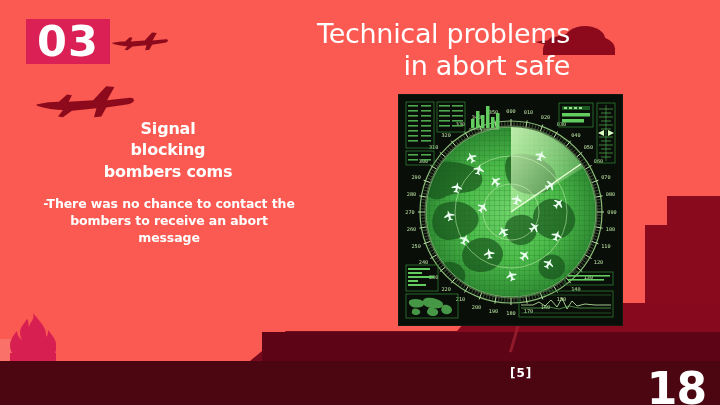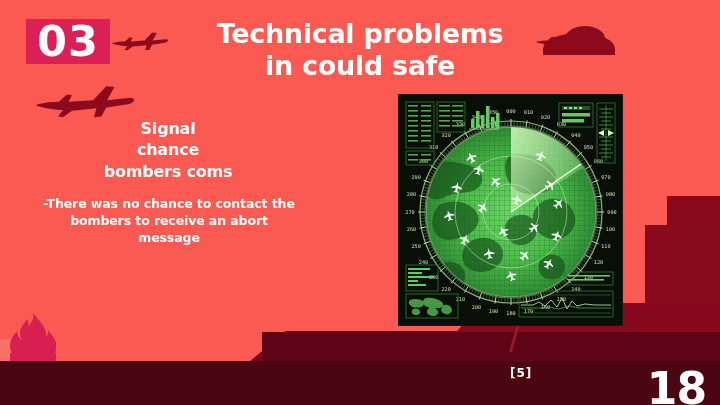--- a/index.html
+++ b/index.html
@@ -64,21 +64,21 @@
     background:#db2055;display:flex;align-items:center;justify-content:center;
   }
   .badge span{
     color:#ffffff;font-size:43px;font-weight:700;letter-spacing:1px;
     line-height:1;font-family:"DejaVu Sans", sans-serif;
   }
 
   
   .title{
     position:absolute;left:150px;top:18px;width:420px;
-    text-align:center;color:#fff;font-weight:700;
+    text-align:right;color:#fff;font-weight:400;
     font-size:27px;line-height:1.18;letter-spacing:-.3px;
     font-family:"DejaVu Sans", sans-serif;
   }
   .title .l2{display:block;}
 
   
   .subhead{
     position:absolute;left:38px;top:118px;width:260px;text-align:center;
     color:#fff;font-weight:700;font-size:16px;line-height:1.34;
     font-family:"DejaVu Sans", sans-serif;letter-spacing:-.2px;
@@ -147,26 +147,26 @@
       <path fill="#8d0a1c" d="M2 26c8-2 18-3 26-3l10-9 6 1-4 8 30-2 16-17 10 1-9 16 28-3c3 0 5 1 5 3s-3 4-7 5l-27 4-6 11-9 1 3-11-30 3-11 8-6-1 6-8c-9 0-21-2-31-5-2-1-2-2 0-2z"></path>
     </svg>
   </div>
 
   <div class="badge">
     <span>03</span>
   </div>
 
   <div class="title">
     <span class="l1">Technical problems</span>
-    <span class="l2">in could safe</span>
+    <span class="l2">in abort safe</span>
   </div>
 
   <div class="subhead">
     <div>Signal</div>
-    <div>chance</div>
+    <div>blocking</div>
     <div>bombers coms</div>
   </div>
 
   <div class="body-txt">
     <div class="para">-There was no chance to contact the bombers to receive an abort message</div>
   </div>
 
   <div class="citation">[5]</div>
   <div class="pagenum">18</div>
 

